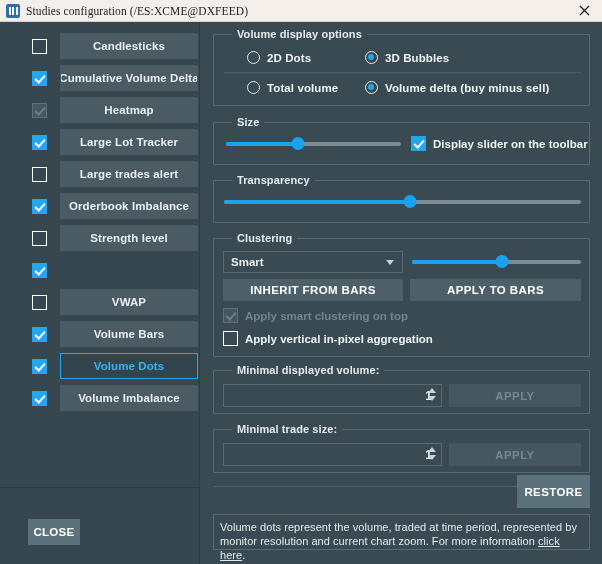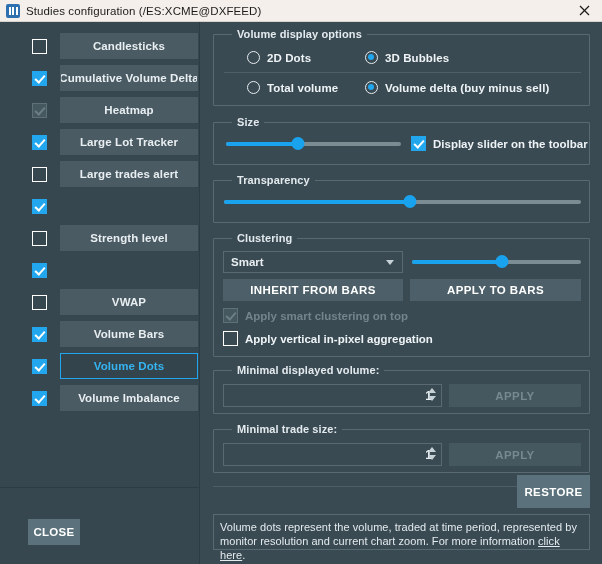--- a/index.html
+++ b/index.html
@@ -22,20 +22,21 @@
 
   
   .titlebar {
     position: absolute;
     left: 0; top: 0;
     width: 602px; height: 22px;
     background: #f4efea;
     display: flex;
     align-items: center;
     border-bottom: 1px solid #d8d2cc;
+    font-family: Liberation Serif, serif;
   }
   .tb-icon {
     width: 14px; height: 14px;
     margin-left: 6px; margin-right: 6px;
     background: #2e6fb0;
     border-radius: 2px;
     display: flex;
     align-items: center;
     justify-content: center;
     gap: 1.5px;
@@ -393,20 +394,21 @@
         <div class="study-row">
           <span class="chk on"></span>
           <div class="study-btn">Large Lot Tracker</div>
         </div>
         <div class="study-row">
           <span class="chk"></span>
           <div class="study-btn">Large trades alert</div>
         </div>
         <div class="study-row">
           <span class="chk on"></span>
+          <div class="study-btn">Orderbook Imbalance</div>
         </div>
         <div class="study-row">
           <span class="chk"></span>
           <div class="study-btn">Strength level</div>
         </div>
         <div class="study-row">
           <span class="chk on"></span>
         </div>
         <div class="study-row">
           <span class="chk"></span>

